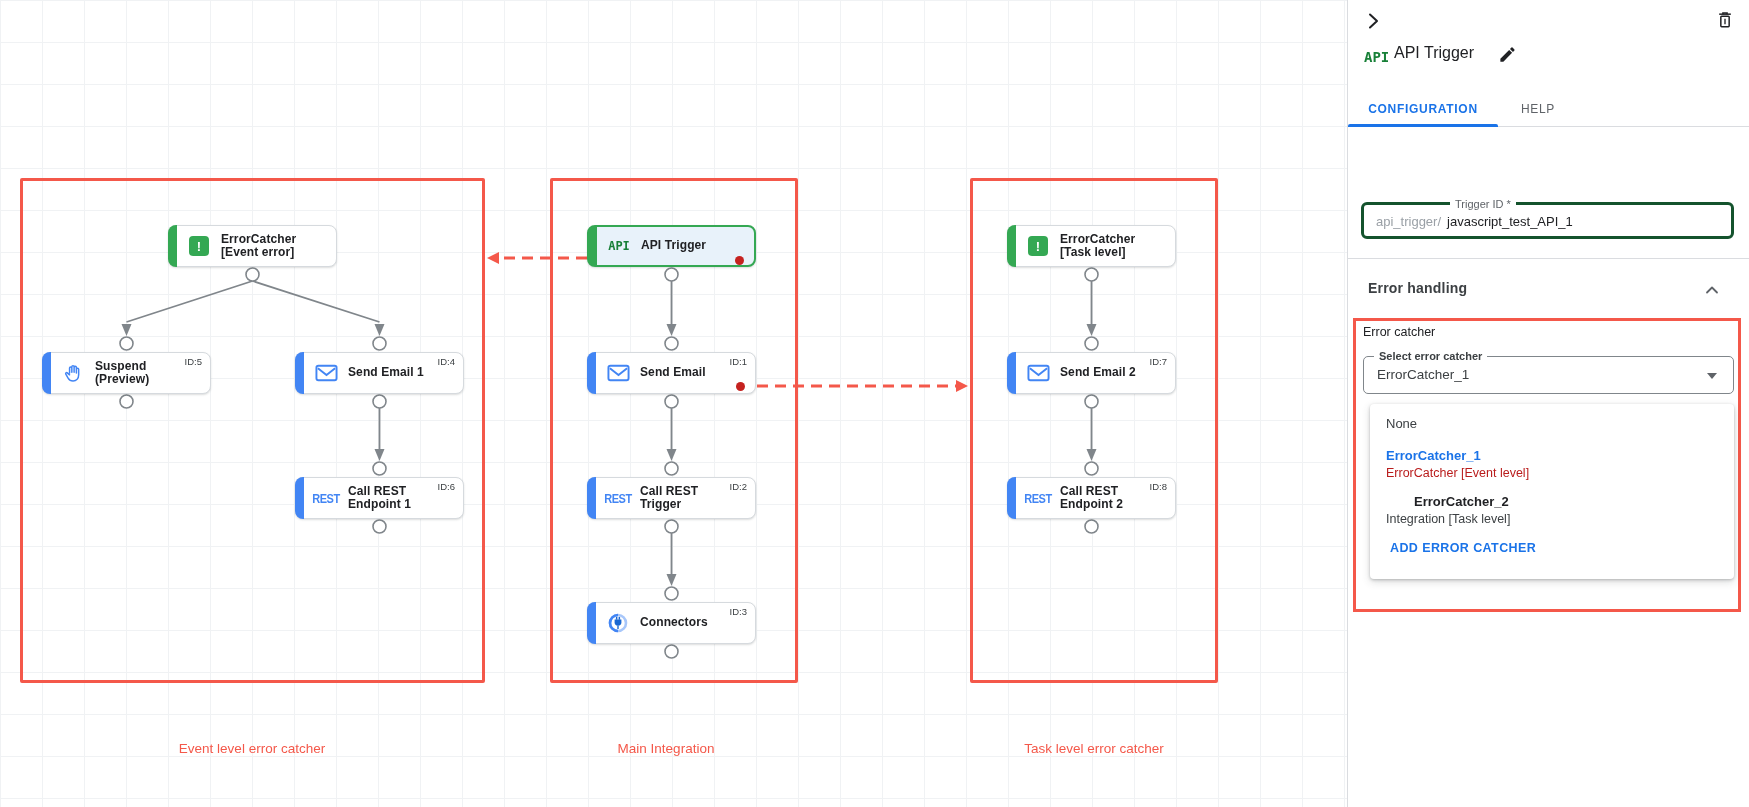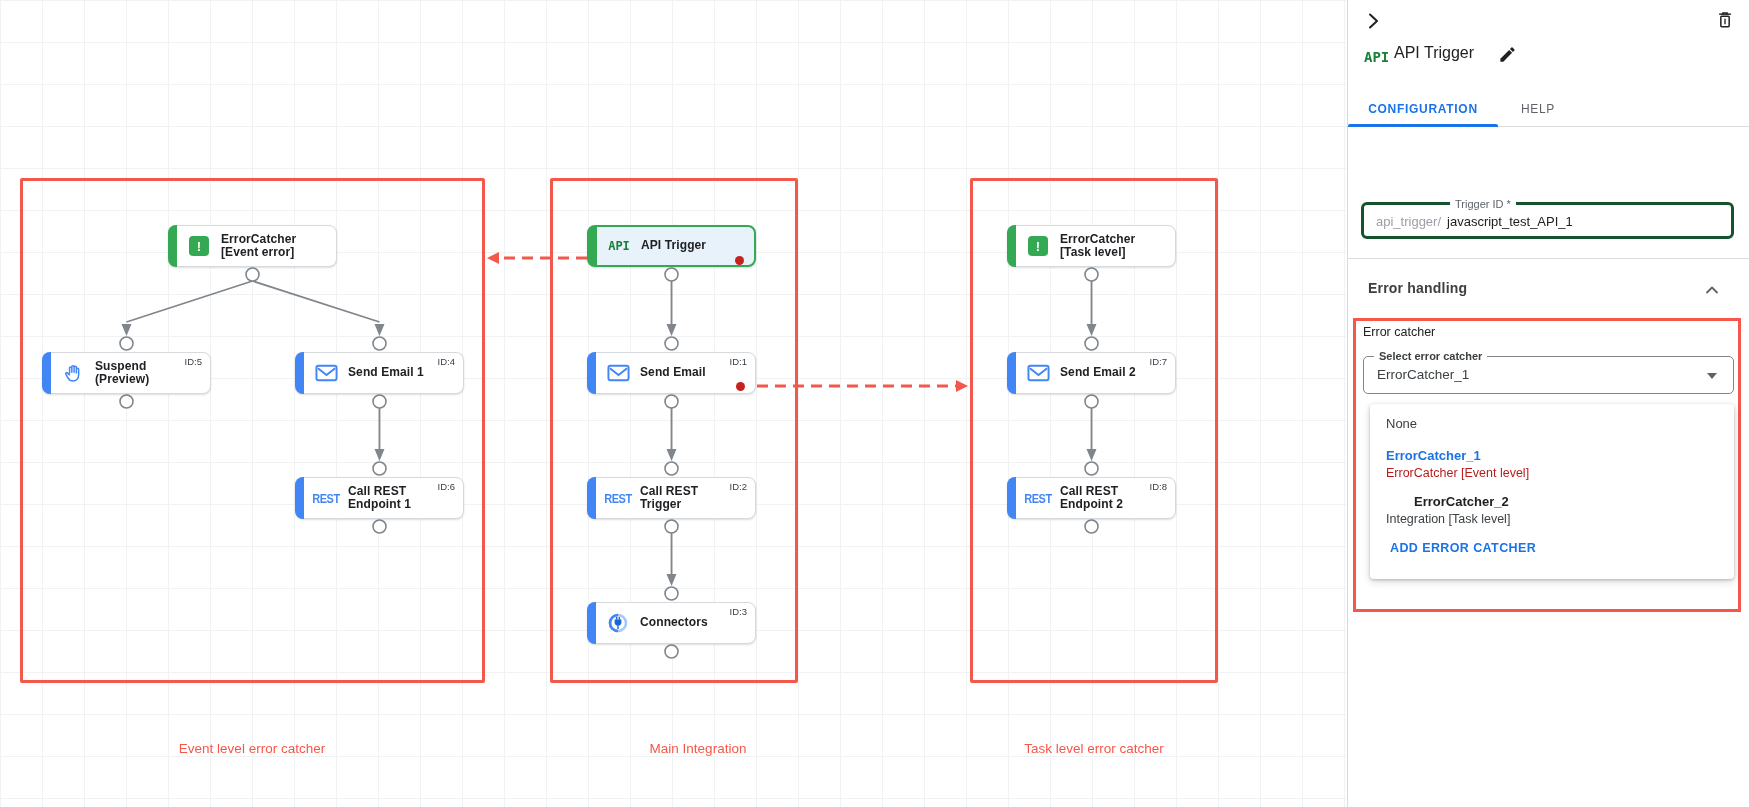--- a/index.html
+++ b/index.html
@@ -279,21 +279,21 @@
           <span class="rest-txt">REST</span>
         </span>
       <span class="nlabel">
           <span>Call REST</span>
           <span>Endpoint 2</span>
         </span>
       <span class="nid">ID:8</span>
     </div>
 
     <div class="group-label" style="left:102px;top:741px">Event level error catcher</div>
-    <div class="group-label" style="left:548px;top:741px">Main Integration</div>
+    <div class="group-label" style="left:516px;top:741px">Main Integration</div>
     <div class="group-label" style="left:944px;top:741px">Task level error catcher</div>
   </div>
 
   <div class="panel">
 
     <button class="icon-btn" style="left:15px;top:11px">
       <svg width="20" height="20" viewBox="0 0 20 20">
           <path d="M7 3.5l7 6.5-7 6.5" stroke="#202124" stroke-width="2" fill="none" stroke-linecap="round" stroke-linejoin="round"></path>
         </svg>
     </button>

